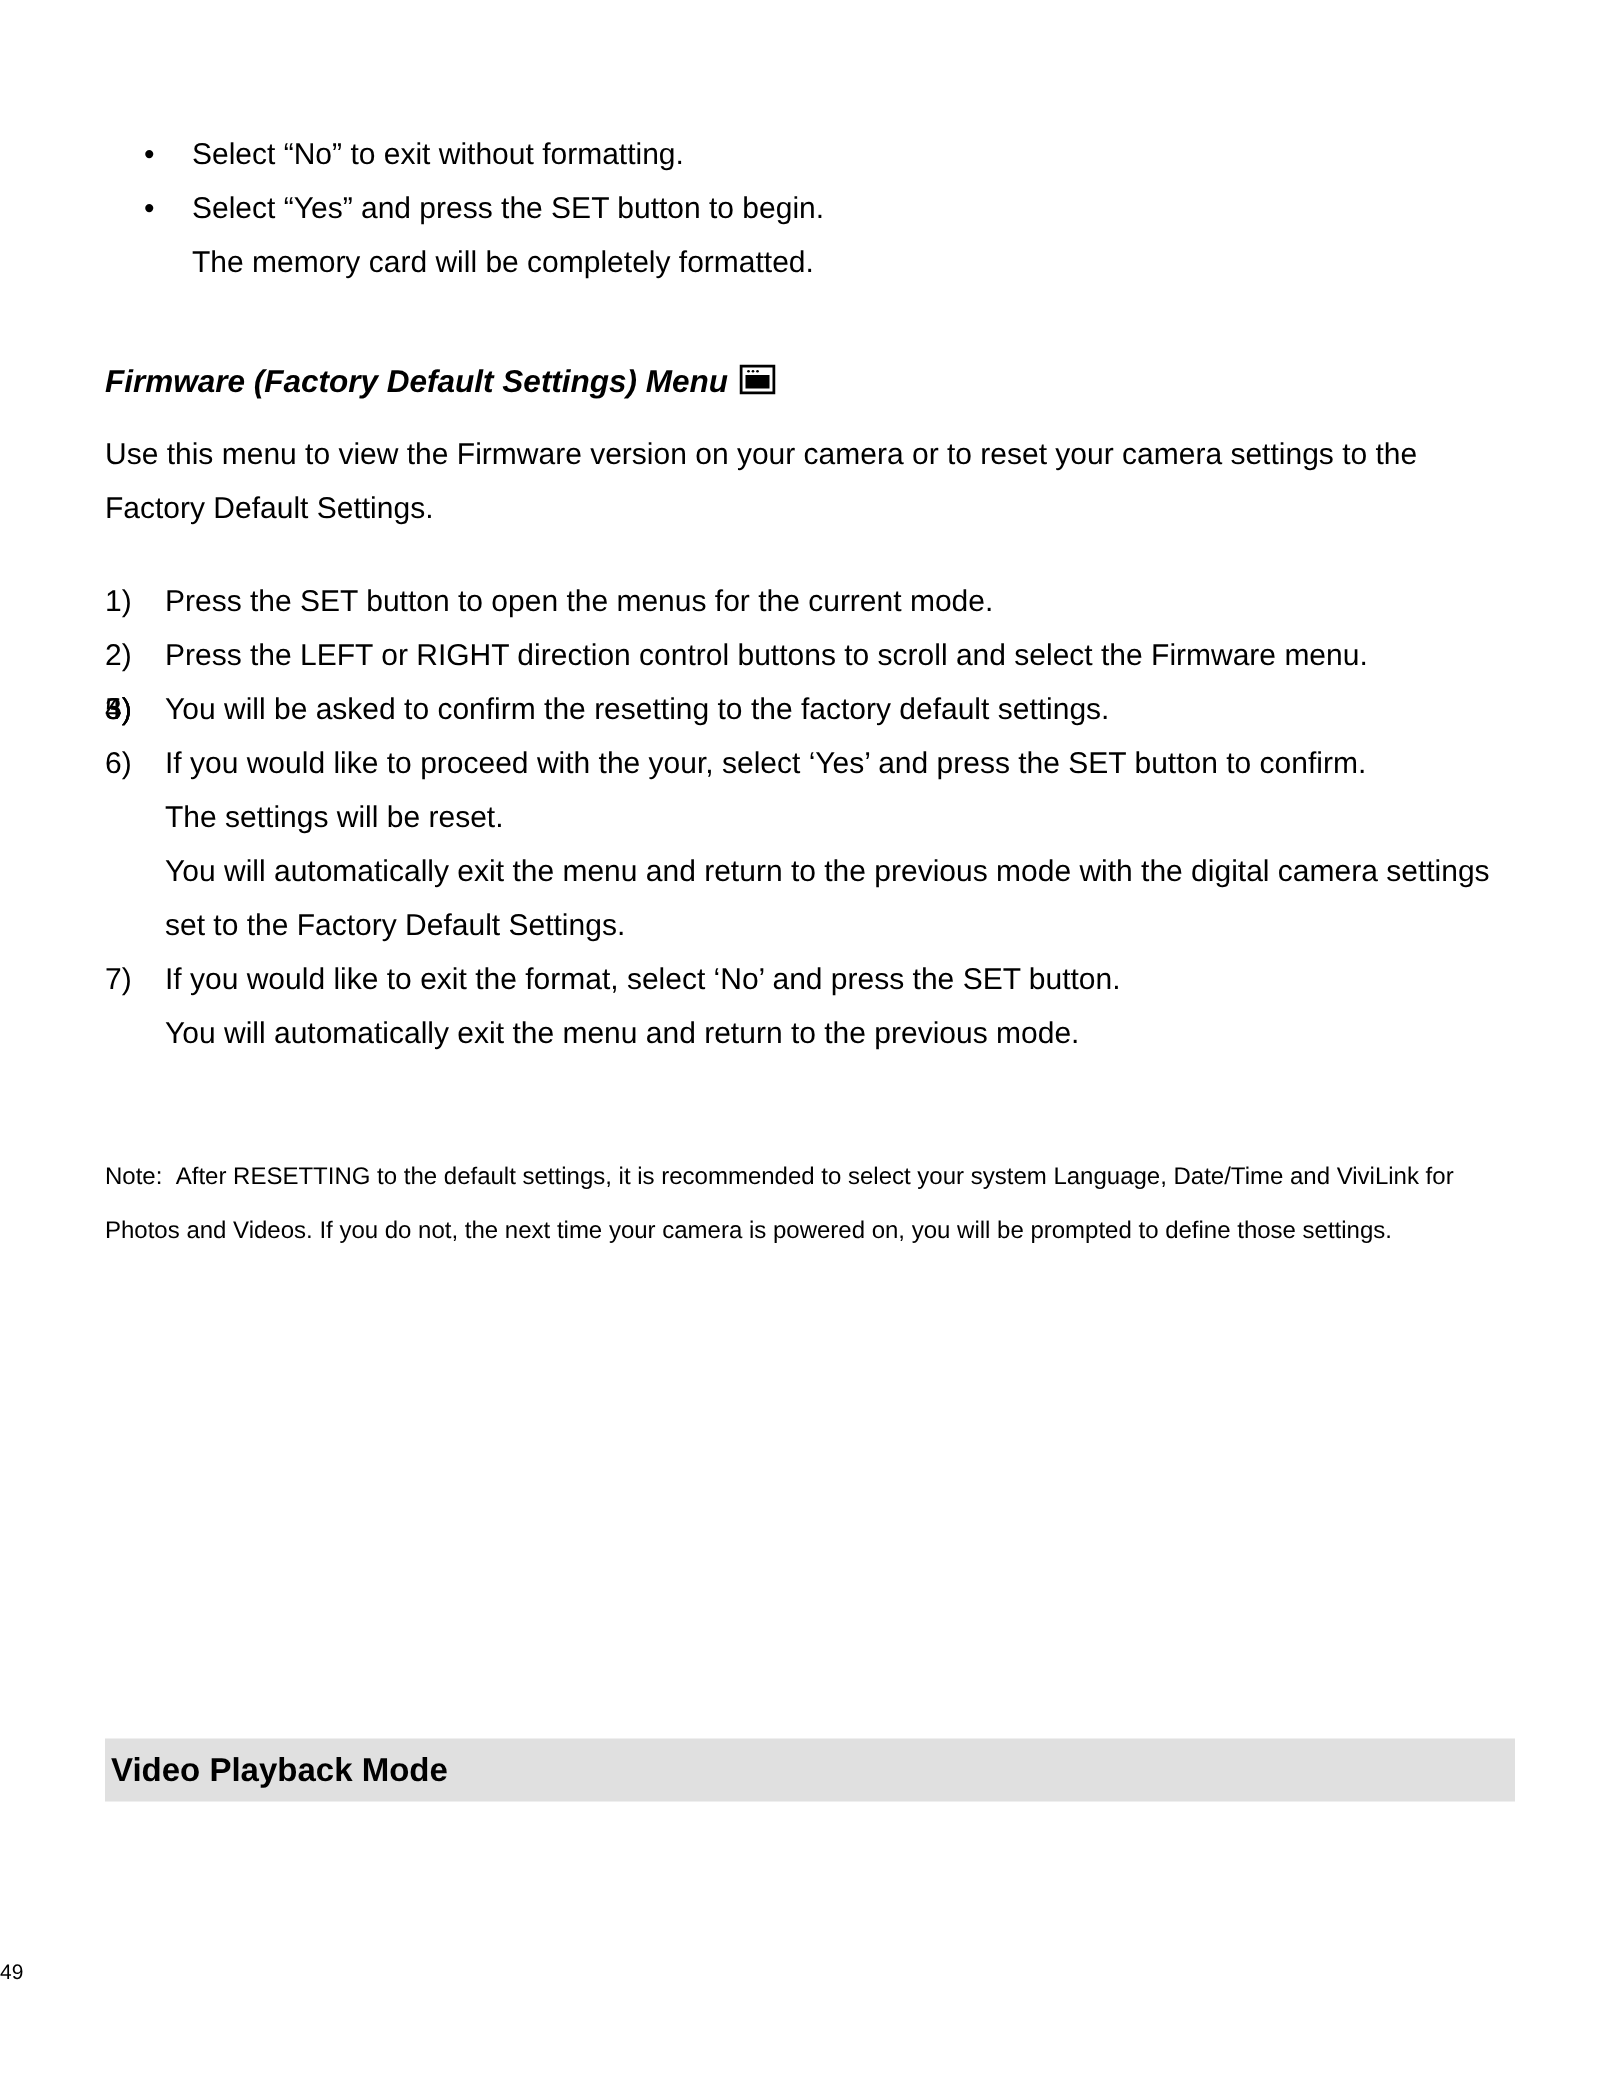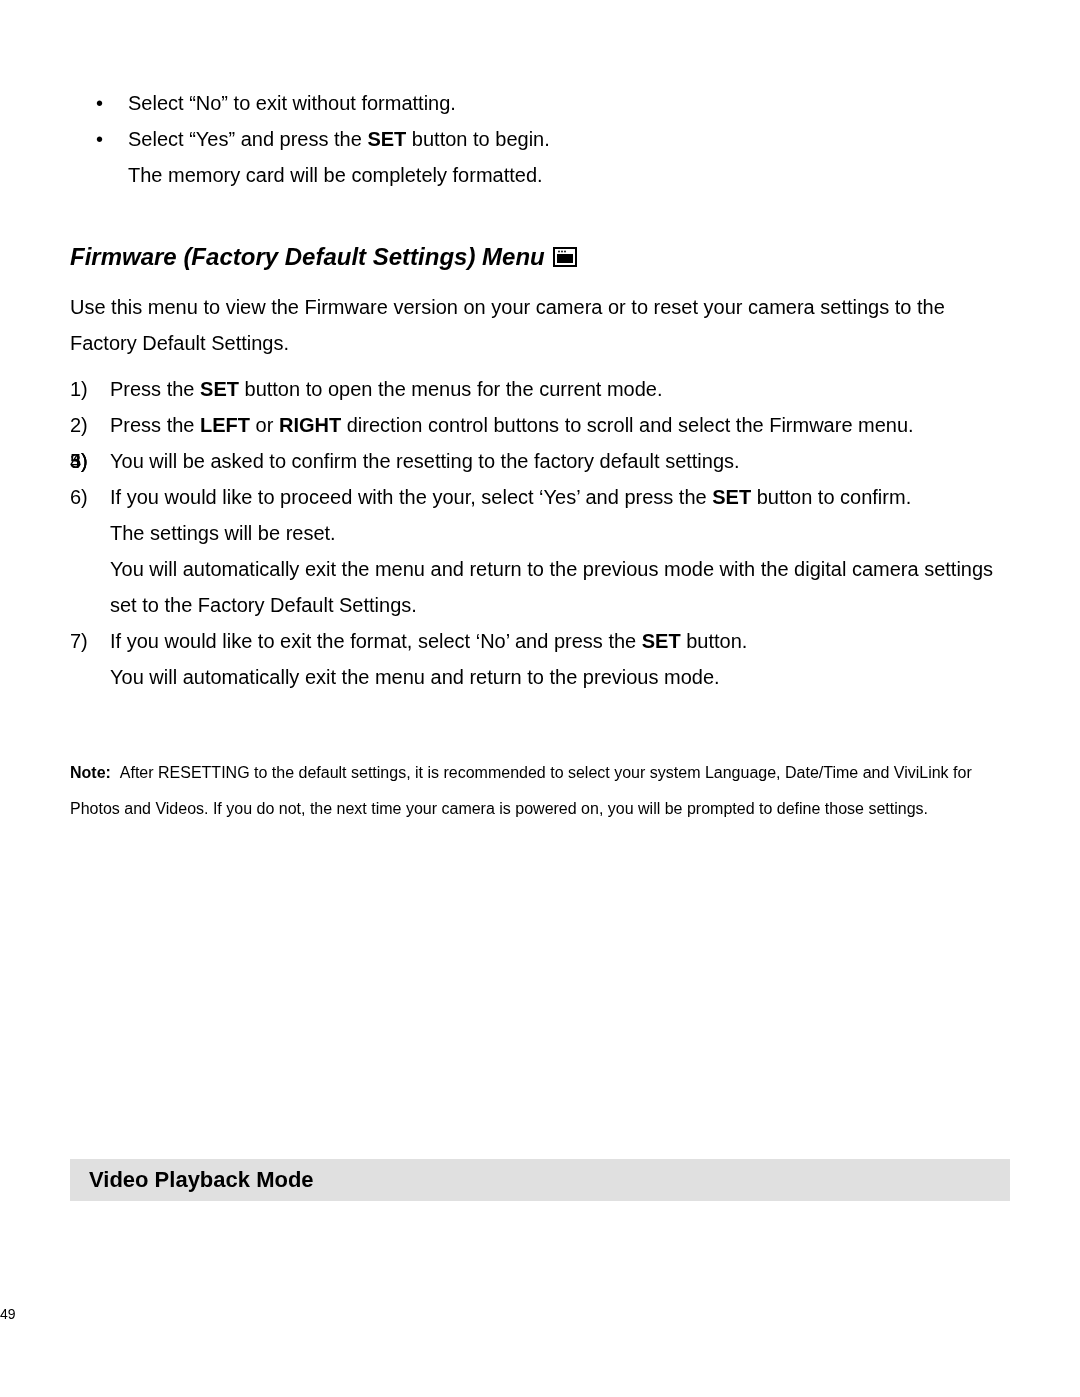--- a/index.html
+++ b/index.html
@@ -25,72 +25,72 @@
     font-size: 20px;
     line-height: 36px;
     margin-bottom: 0;
   }
   .bullet-item .bullet-dot {
     position: absolute;
     left: -32px;
     top: 0;
   }
   .section-heading {
-    font-size: 24px;
+    font-size: 21px;
     font-weight: bold;
     font-style: italic;
     margin: 0 0 18px 0;
     display: flex;
-    align-items: center;
+    align-items: flex-start;
   }
   .scr-icon {
     display: inline-block;
     margin-left: 8px;
   }
   .scr-icon svg {
     display: block;
   }
   .intro-para {
     font-size: 20px;
     line-height: 36px;
-    margin: 0 0 10px 0;
+    margin: 0 0 26px 0;
   }
   .num-list {
     margin: 0;
     padding-left: 0;
     list-style: none;
     counter-reset: item;
   }
   .num-item {
     position: relative;
     font-size: 20px;
     line-height: 36px;
     padding-left: 40px;
   }
   .num-item .num-marker {
     position: absolute;
     left: 0;
     top: 0;
   }
   .bold {
-    font-weight: bold;
+    font-weight: normal;
     margin-top: 12px;
   }
   .note-para {
     font-size: 16px;
     line-height: 36px;
     margin: 60px 0 0 0;
   }
   .section-bar {
     position: absolute;
     left: 70px;
     right: 70px;
     bottom: 196px;
     background: #e0e0e0;
-    padding: 8px 19px;
+    padding: 8px 4px;
     font-size: 22px;
     font-weight: bold;
   }
   .page-number {
     position: absolute;
     left: 0;
     right: 0;
     bottom: 75px;
     text-align: left;
     font-size: 14px;

